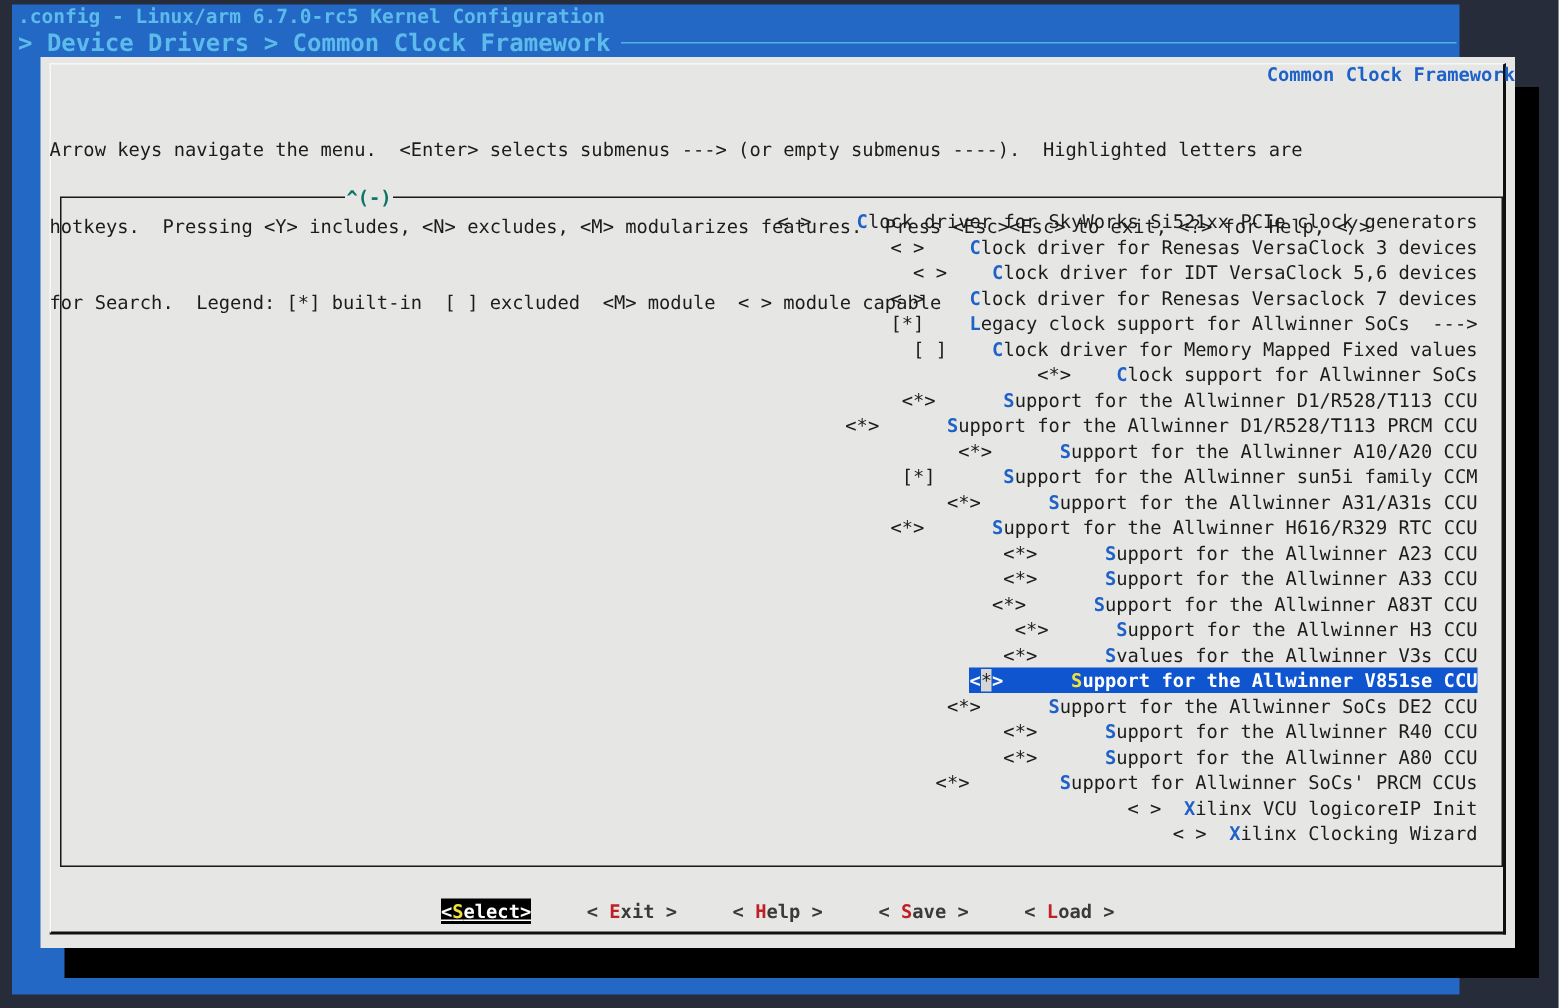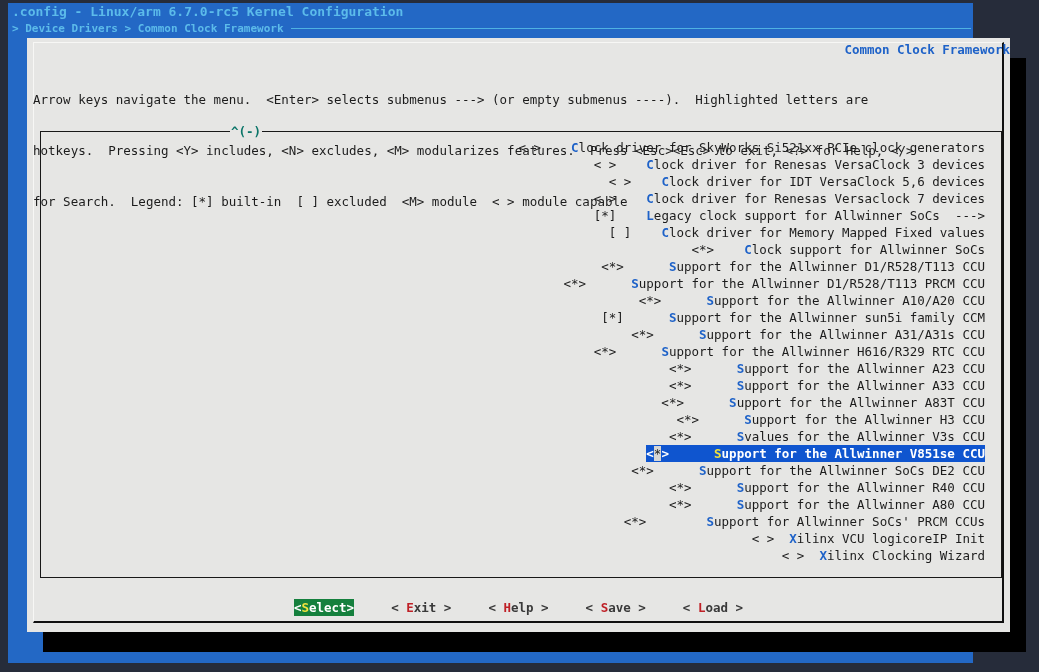--- a/index.html
+++ b/index.html
@@ -15,21 +15,21 @@
   }
   .topbar {
     position: absolute; left: 4px; top: 0;
     color: #5cbbea; font-weight: bold; font-size: 13px; line-height: 17px;
     white-space: pre;
   }
   .pathrow {
     position: absolute; left: 4px; right: 2px; top: 17px; height: 17px;
     display: flex; align-items: center;
   }
-  .pathtext { color: #5cbbea; font-weight: bold; font-size: 11px; white-space: pre; }
+  .pathtext { color: #5cbbea; font-weight: bold; font-size: 16px; white-space: pre; }
   .pathline { flex: 1; height: 0; border-top: 1px solid #4fb2e2; margin-left: 7px; }
   .shadow {
     position: absolute; left: 35px; top: 55px; width: 983px; height: 594px;
     background: #000;
   }
   .dialog {
     position: absolute; left: 19px; top: 35px; width: 983px; height: 594px;
     background: #e6e6e4; font-size: 12.5px;
   }
   .frame {
@@ -63,21 +63,21 @@
   .row.selected .bx, .row.selected .lbl, .row.selected .sp { color: #ffffff; font-weight: bold; }
   .row.selected .hk { color: #f2e33c; }
   .row.selected .bx.mid { background: #d6d6d4; color: #1c1c1c; font-weight: normal; }
   .buttons {
     position: absolute; left: 0; right: 0; top: 561px; height: 17px;
     display: flex; justify-content: center; gap: 37px;
     font-weight: bold; line-height: 17px;
   }
   .btn { color: #3a3a3a; white-space: pre; }
   .btn .hk { color: #bf2026; font-weight: bold; }
-  .btn.focused { background: #15803d; color: #ffffff; }
+  .btn.focused { background: #000000; color: #ffffff; text-decoration: underline; }
   .btn.focused .hk { color: #f2e33c; }
 </style>
 </head>
 <body>
 
 <div class="screen">
   <div class="topbar">.config - Linux/arm 6.7.0-rc5 Kernel Configuration</div>
   <div class="pathrow">
     <span class="pathtext">&gt; Device Drivers &gt; Common Clock Framework</span>
     <span class="pathline"></span>

